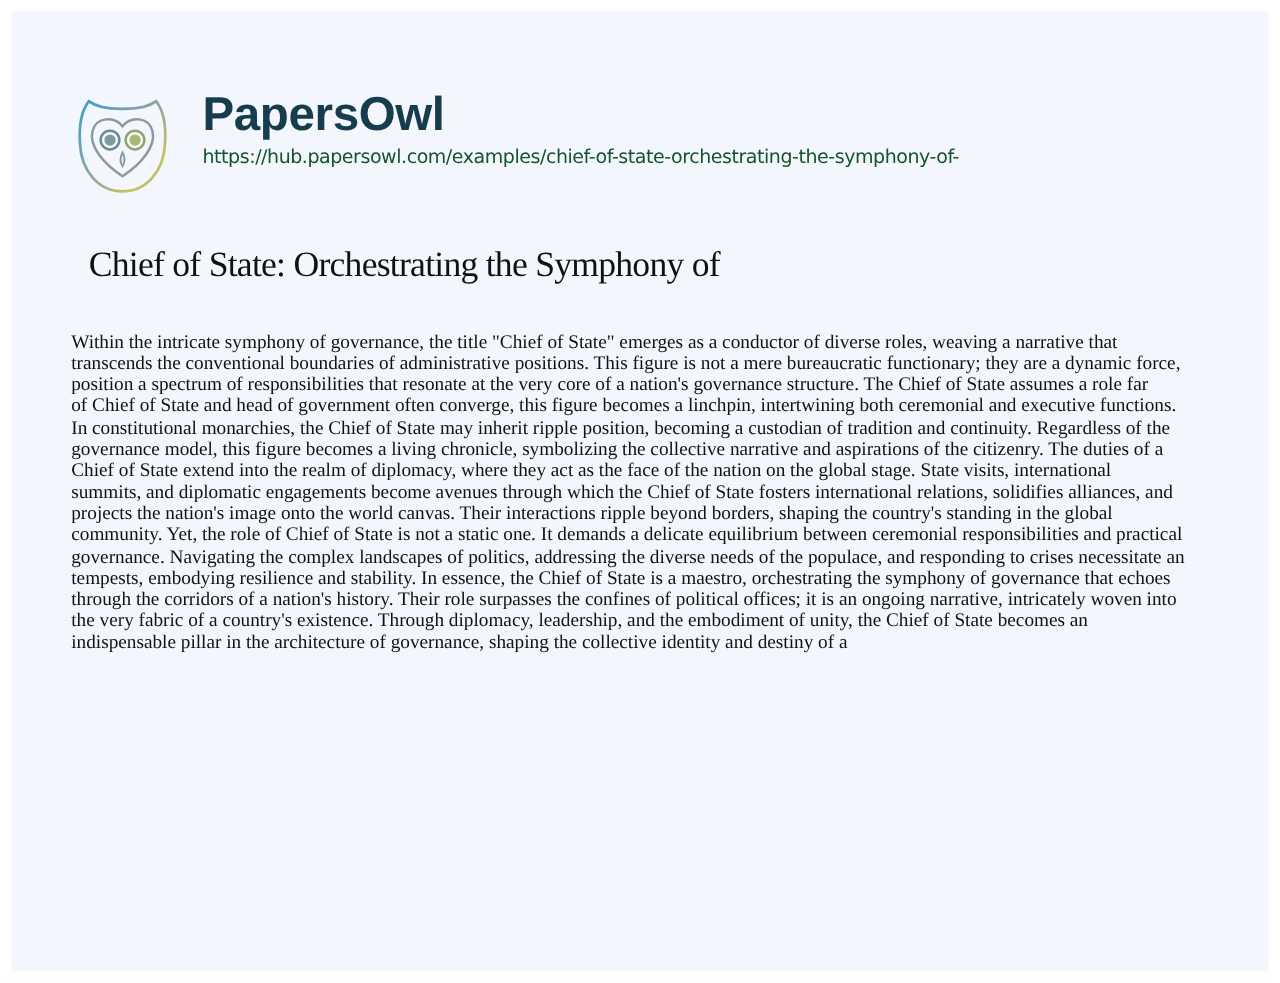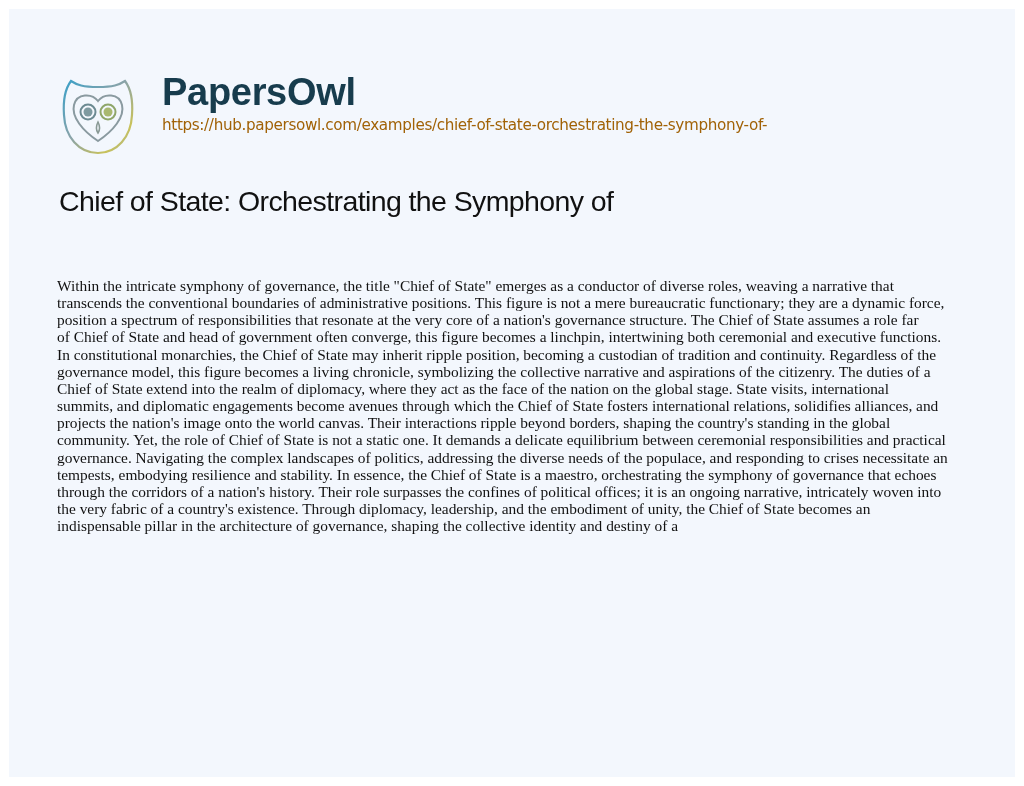--- a/index.html
+++ b/index.html
@@ -40,41 +40,41 @@
       line-height: 38px;
     }
     .url {
       position: absolute;
       left: 153px;
       top: 105px;
       width: 720px;
       font-family: "DejaVu Sans", sans-serif;
       font-size: 15.2px;
       line-height: 22px;
-      color: #a16207;
+      color: #14532d;
       letter-spacing: -0.35px;
     }
     .url .line { display: block; white-space: nowrap; }
     .title {
       position: absolute;
       left: 48px;
       top: 172px;
       width: 700px;
       font-family: "Liberation Sans", sans-serif;
       font-size: 28.5px;
       line-height: 36px;
       color: #111111;
       letter-spacing: -0.6px;
       font-weight: normal;
     }
     .title .line { display: block; white-space: nowrap; }
     .body-text {
       position: absolute;
       left: 48px;
-      top: 268px;
+      top: 256px;
       width: 960px;
       font-family: "Liberation Serif", serif;
       font-size: 15.4px;
       line-height: 17.15px;
       color: #111111;
     }
     .body-text .line { display: block; white-space: nowrap; }
   </style>
 </head>
 <body>
@@ -104,21 +104,21 @@
       <path d="M39 47 C37 51 37 55 39 58 C41 55 41 51 39 47 Z" fill="none" stroke="#8a9a96" stroke-width="1.6"></path>
     </svg>
   </div>
 
   <div class="brand">PapersOwl</div>
 
   <div class="url">
     <span class="line">https://hub.papersowl.com/examples/chief-of-state-orchestrating-the-symphony-of-</span>
   </div>
 
-  <h1 class="title" style="margin:2px;">
+  <h1 class="title" style="margin:14px;font-family:Liberation Serif, serif;">
     <span class="line">Chief of State: Orchestrating the Symphony of</span>
   </h1>
 
   <div class="body-text">
     <span class="line">Within the intricate symphony of governance, the title "Chief of State" emerges as a conductor of diverse roles, weaving a narrative that</span>
     <span class="line">transcends the conventional boundaries of administrative positions. This figure is not a mere bureaucratic functionary; they are a dynamic force,</span>
     <span class="line">position a spectrum of responsibilities that resonate at the very core of a nation's governance structure. The Chief of State assumes a role far</span>
     <span class="line">of Chief of State and head of government often converge, this figure becomes a linchpin, intertwining both ceremonial and executive functions.</span>
     <span class="line">In constitutional monarchies, the Chief of State may inherit ripple position, becoming a custodian of tradition and continuity. Regardless of the</span>
     <span class="line">governance model, this figure becomes a living chronicle, symbolizing the collective narrative and aspirations of the citizenry. The duties of a</span>

